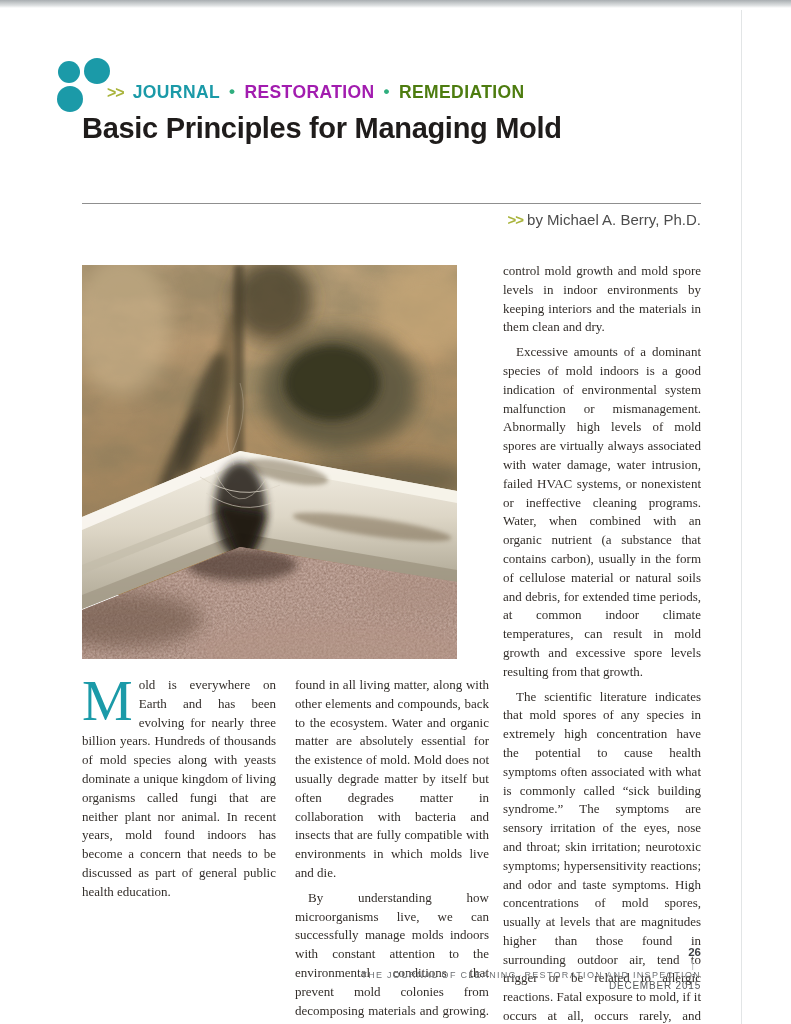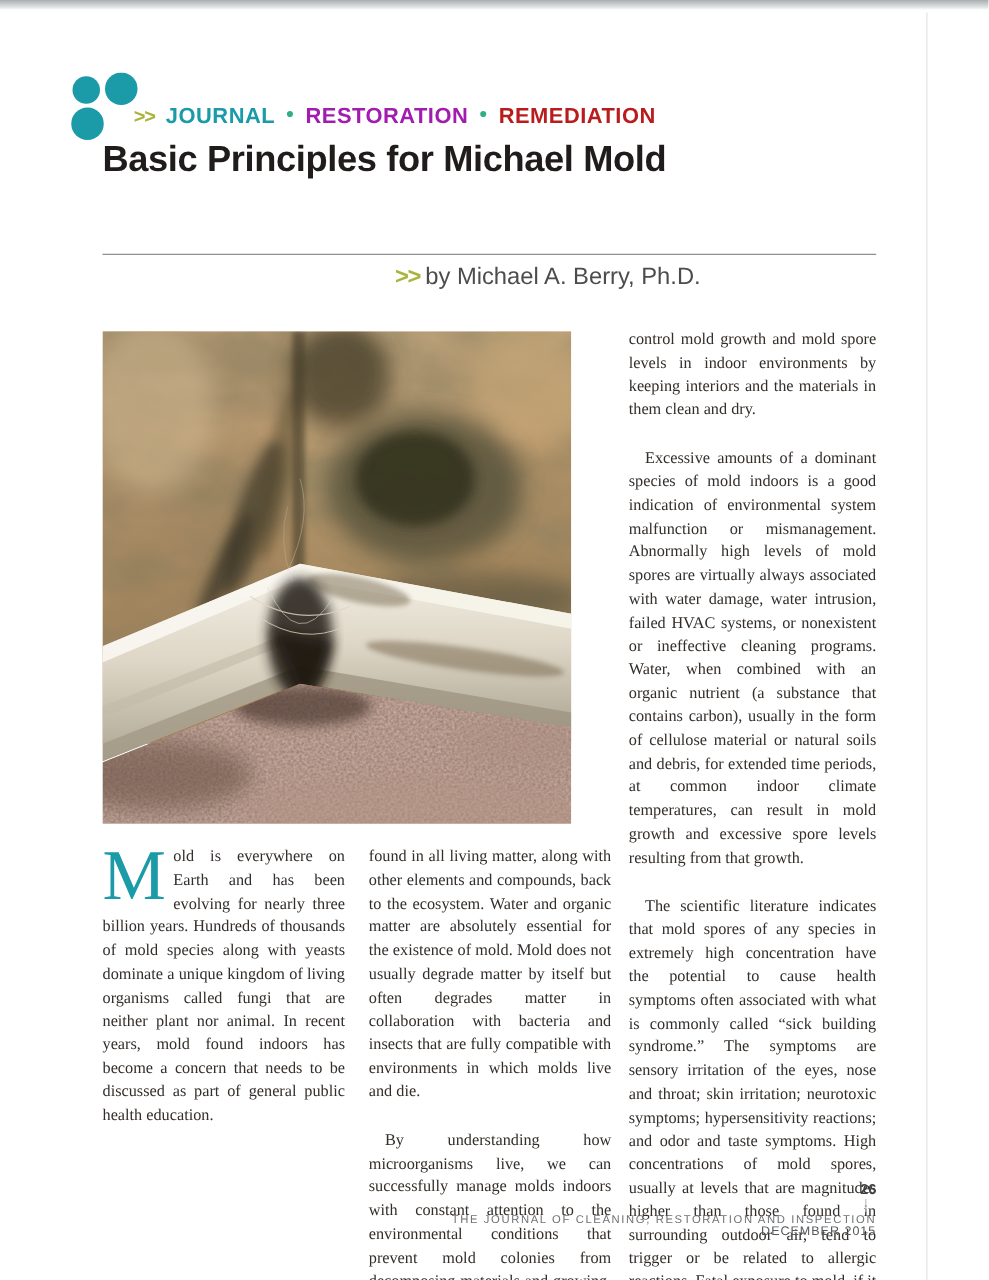--- a/index.html
+++ b/index.html
@@ -17,31 +17,31 @@
     background:#e2e5e6;}
   
   .logo{position:absolute;left:56px;top:58px;}
   .kicker{position:absolute;left:107px;top:82px;display:flex;align-items:baseline;gap:9px;
     font-weight:bold;font-size:17.5px;letter-spacing:.4px;white-space:nowrap;}
   .kicker .chev{font-size:16px;letter-spacing:-1px;}
   .bullet{font-size:17px;position:relative;top:-1px;}
   .page-title{position:absolute;left:82px;top:112px;
     font-size:29px;font-weight:bold;letter-spacing:-.3px;color:#1f1c1b;}
   .rule{position:absolute;left:82px;top:203px;width:619px;height:1px;background:#8f8f8f;}
-  .byline{position:absolute;left:316px;top:211px;width:401px;
-    font-size:19px;color:#4c4c4c;}
+  .byline{position:absolute;left:300px;top:211px;width:401px;text-align:right;
+    font-size:15px;color:#4c4c4c;}
   .byline .chev{font-weight:bold;letter-spacing:-1px;margin-right:4px;}
   
   .photo{position:absolute;left:82px;top:265px;width:375px;height:394px;}
   
   .col{position:absolute;
     font-family:"Liberation Serif",serif;font-size:13px;line-height:18.8px;
     color:#332e2a;text-align:justify;}
   .col p{margin:0;}
-  .col p + p{margin-top:20px;text-indent:13px;}
+  .col p + p{margin-top:6px;text-indent:13px;}
   .col p.cont{text-align-last:justify;}
   .dropcap{float:left;font-family:"Liberation Serif",serif;font-weight:normal;
     font-size:57px;line-height:46px;padding:2px 6px 0 0;}
   #col-1{left:82px;top:676px;width:194px;height:272px;}
   #col-2{left:295px;top:676px;width:194px;height:272px;}
   #col-3{left:503px;top:262px;width:198px;height:688px;font-family:Liberation Serif, serif;}
   
   .footer{position:absolute;left:56px;top:946px;width:645px;display:flex;align-items:flex-end;flex-direction:column;}
   .footer .pageno{font-size:11.5px;font-weight:bold;color:#3e4144;}
   .footer .fdiv{margin:0 7px;color:#b9bcbe;font-size:11px;font-weight:normal;}
@@ -63,24 +63,24 @@
       <circle cx="14" cy="41" r="13" fill="#1b9aa8"></circle>
     </svg>
   </div>
 
   <div class="kicker">
     <span class="chev" style="color:#a9b43c">&gt;&gt;</span>
     <span style="color:#1b9aa8">JOURNAL</span>
     <span class="bullet" style="color:#2fae7e">•</span>
     <span style="color:#a21caf">RESTORATION</span>
     <span class="bullet" style="color:#2fae7e">•</span>
-    <span style="color:#b91c1c">REMEDIATION</span>
+    <span style="color:#4d7c0f">REMEDIATION</span>
   </div>
 
-  <h1 class="page-title" style="margin:0">Basic Principles for Michael Mold</h1>
+  <h1 class="page-title" style="margin:0">Basic Principles for Managing Mold</h1>
 
   <div class="rule"></div>
 
   <div class="byline">
     <span class="chev" style="color:#a9b43c">&gt;&gt;</span><span>by Michael A. Berry, Ph.D.</span>
   </div>
 
   <div class="photo">
     <svg width="375" height="394" viewBox="0 0 375 394">
       <defs>

